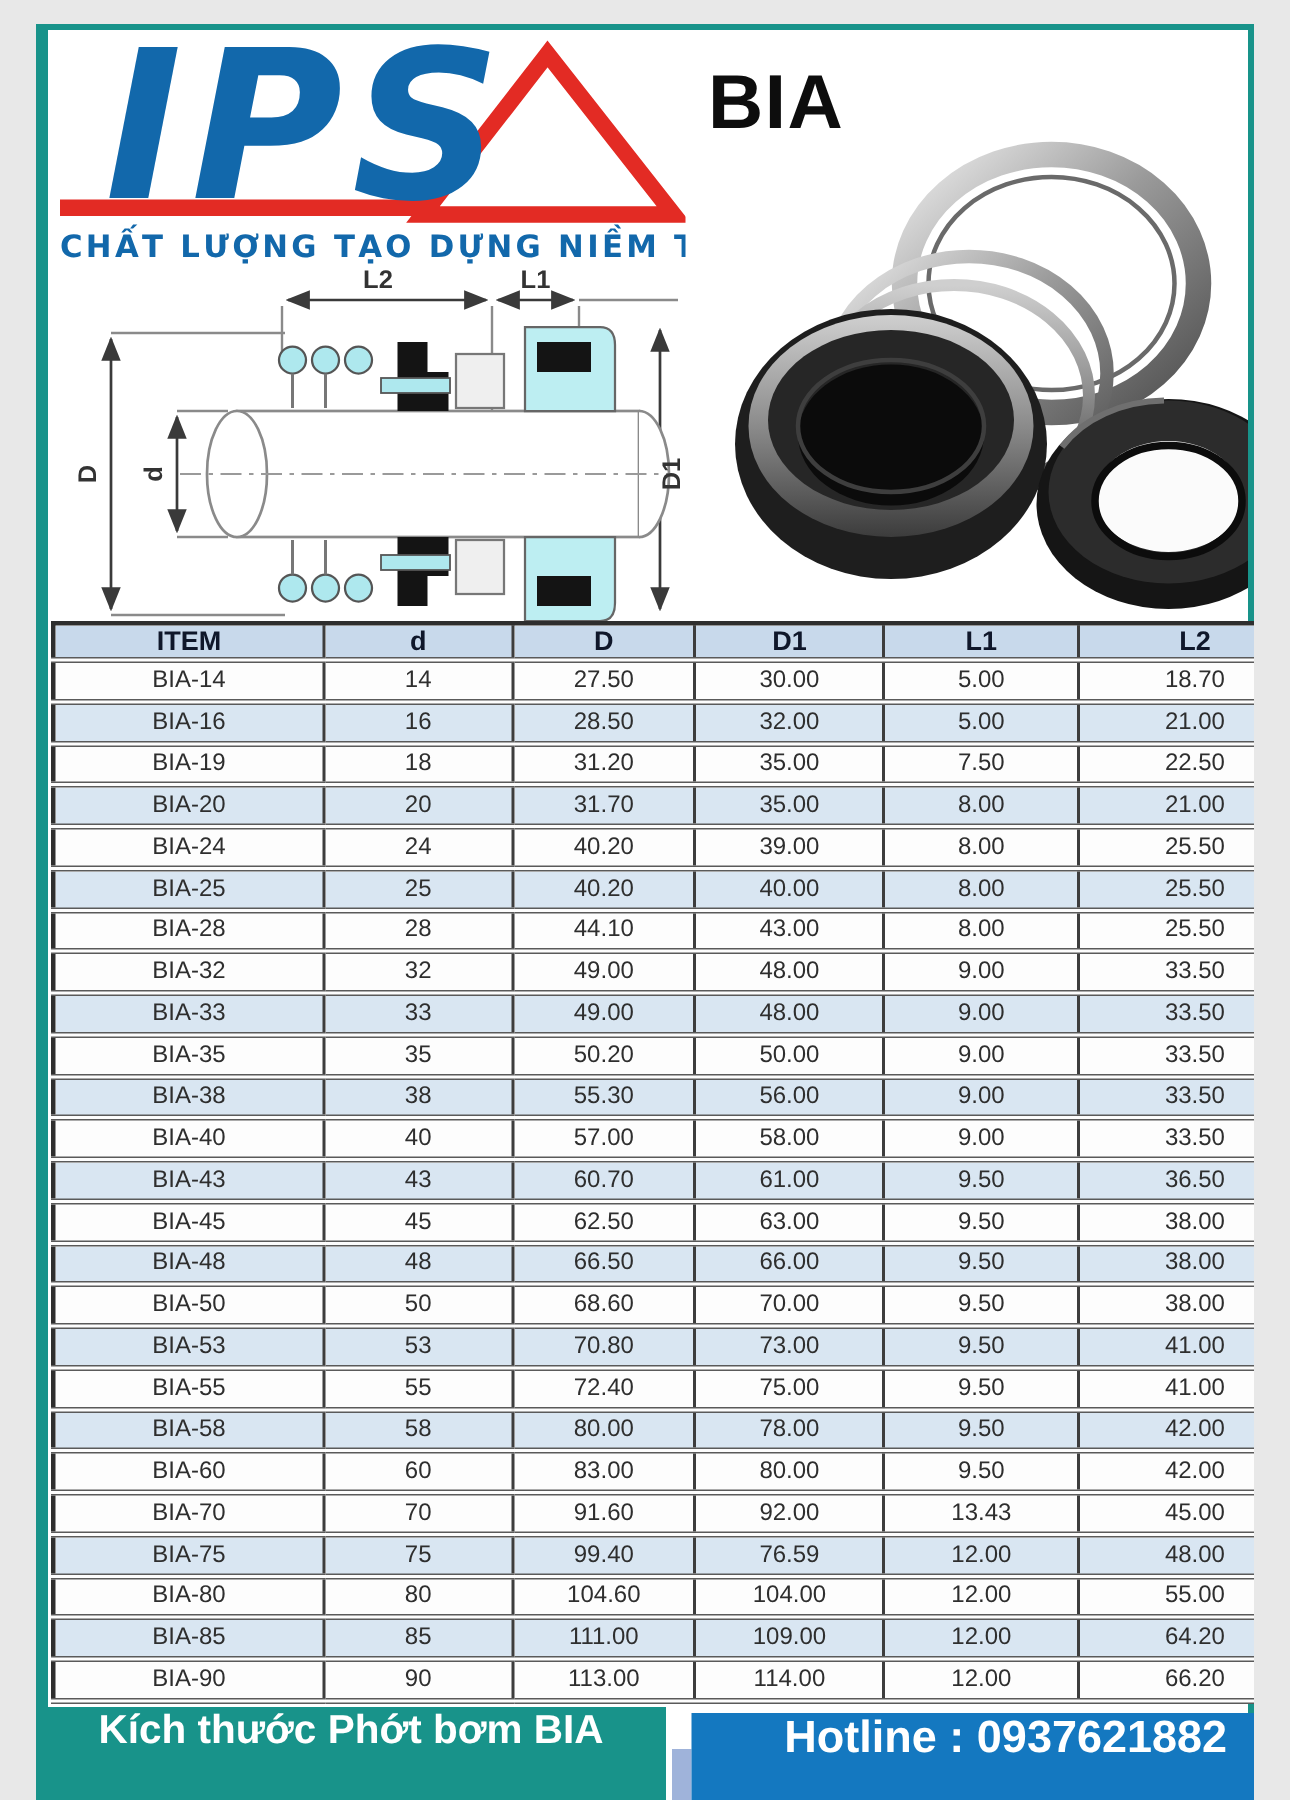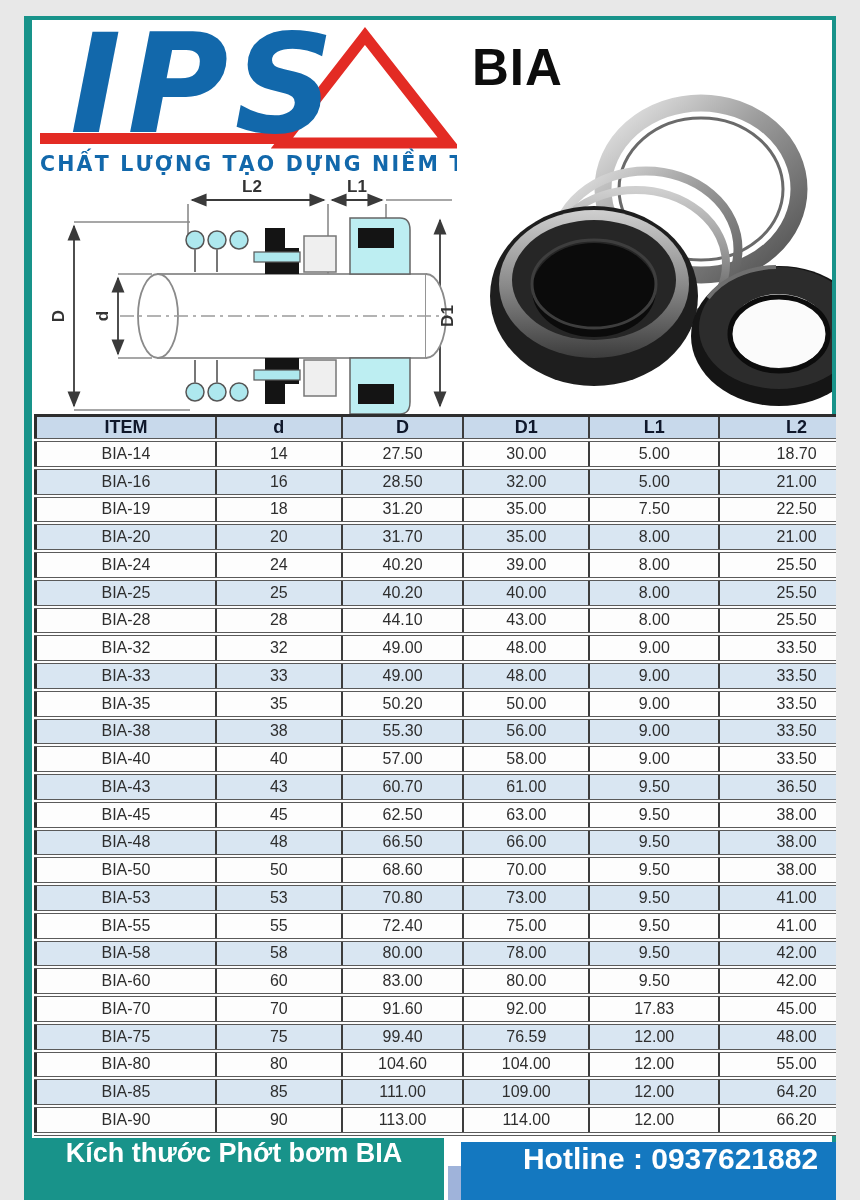--- a/index.html
+++ b/index.html
@@ -357,21 +357,21 @@
           <td>83.00</td>
           <td>80.00</td>
           <td>9.50</td>
           <td>42.00</td>
         </tr>
         <tr>
           <td>BIA-70</td>
           <td>70</td>
           <td>91.60</td>
           <td>92.00</td>
-          <td>17.83</td>
+          <td>13.43</td>
           <td>45.00</td>
         </tr>
         <tr class="alt">
           <td>BIA-75</td>
           <td>75</td>
           <td>99.40</td>
           <td>76.59</td>
           <td>12.00</td>
           <td>48.00</td>
         </tr>

